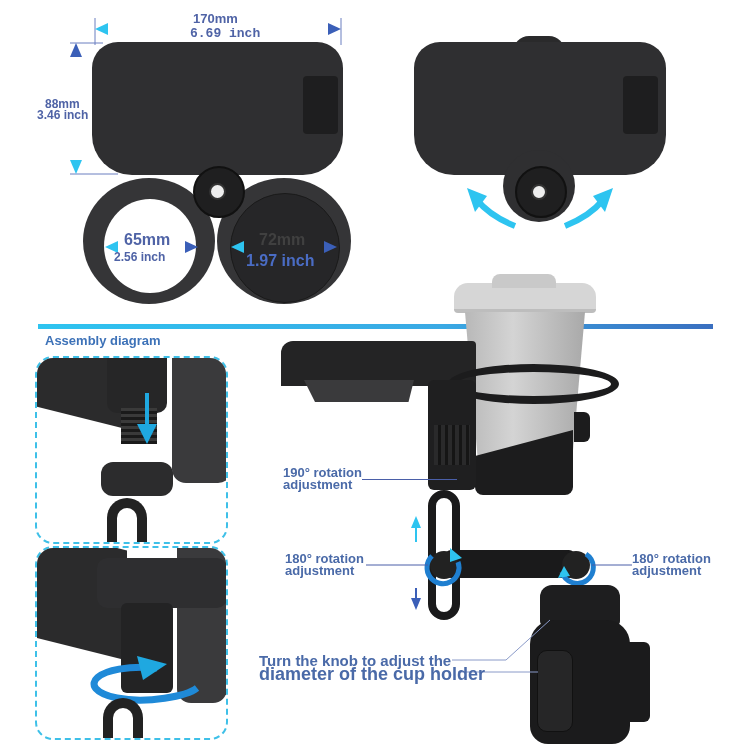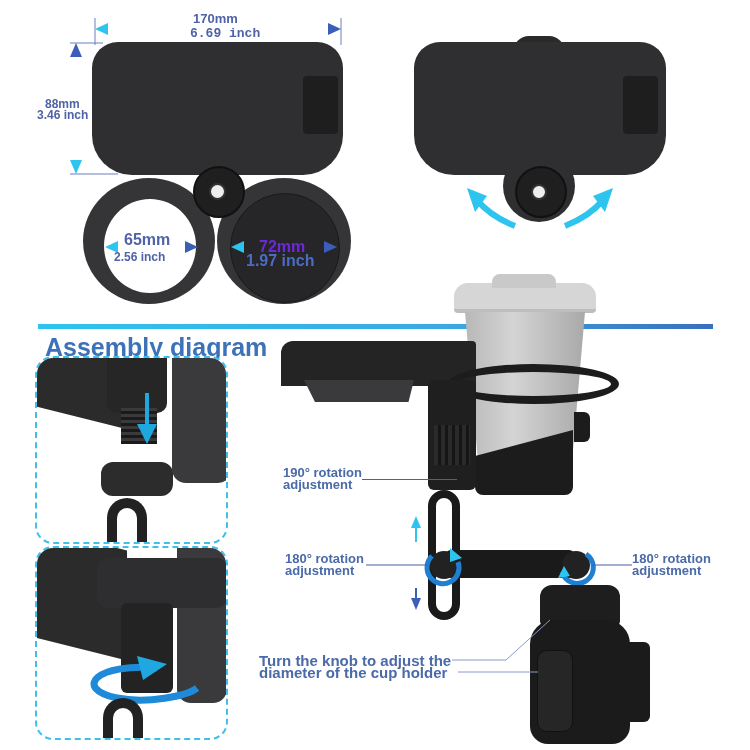--- a/index.html
+++ b/index.html
@@ -61,42 +61,42 @@
     <polygon points="223,247 236,241 236,253" fill="#2ec4f0"></polygon>
     <polygon points="329,247 316,241 316,253" fill="#3b5fb8"></polygon>
   </svg>
 
   <div class="abs dimlbl" style="left:185px;top:11px;font-size:13px;">170mm</div>
   <div class="abs dimlbl" style="left:182px;top:26px;font-size:13px;font-family:Liberation Mono, monospace;">6.69 inch</div>
   <div class="abs dimlbl" style="left:37px;top:97px;font-size:12px;">88mm</div>
   <div class="abs dimlbl" style="left:29px;top:108px;font-size:12px;">3.46 inch</div>
   <div class="abs dimlbl" style="left:116px;top:231px;font-size:16px;">65mm</div>
   <div class="abs dimlbl" style="left:106px;top:250px;font-size:12px;">2.56 inch</div>
-  <div class="abs dimlbl" style="left:251px;top:238px;font-size:16px;color:#6d28d9;">72mm</div>
+  <div class="abs dimlbl" style="left:251px;top:231px;font-size:16px;color:#404040;">72mm</div>
   <div class="abs dimlbl" style="left:238px;top:252px;font-size:16px;color:#4a6cc4;">1.97 inch</div>
 </div>
 
 <div class="abs" style="left:375px;top:0;width:375px;height:300px;">
   <div class="abs" style="left:138px;top:36px;width:52px;height:16px;border-radius:26px 26px 0 0;background:#2a2a2b;"></div>
   <div class="abs panel" style="left:39px;top:42px;width:252px;height:133px;border-radius:26px 26px 40px 40px;"></div>
   <div class="abs" style="left:248px;top:76px;width:35px;height:58px;border-radius:4px;background:#1e1e1f;"></div>
   <div class="abs" style="left:128px;top:150px;width:72px;height:72px;border-radius:50%;background:#2f2f31;"></div>
   <div class="abs" style="left:140px;top:166px;width:48px;height:48px;border-radius:50%;background:#1f1f20;border:2px solid #111;"></div>
   <div class="abs" style="left:156px;top:184px;width:12px;height:12px;border-radius:50%;background:#eee;border:2px solid #333;"></div>
   <svg class="abs" style="left:0;top:0" width="375" height="300">
     <path d="M140,226 Q115,216 102,200" stroke="#2ec4f0" stroke-width="6" fill="none"></path>
     <polygon points="92,188 112,196 100,212" fill="#2ec4f0"></polygon>
     <path d="M190,226 Q215,216 228,200" stroke="#2ec4f0" stroke-width="6" fill="none"></path>
     <polygon points="238,188 218,196 230,212" fill="#2ec4f0"></polygon>
   </svg>
 </div>
 
 <div class="abs" style="left:38px;top:324px;width:675px;height:5px;background:linear-gradient(90deg,#2ec4f0,#3aa9e4 60%,#3a6fc0);"></div>
 
-<div class="abs hdr" style="left:45px;top:333px;font-size:25px;font-weight:600;">Assembly diagram</div>
+<div class="abs hdr" style="left:45px;top:333px;font-size:13px;font-weight:600;">Assembly diagram</div>
 
 <div class="abs" style="left:35px;top:356px;width:189px;height:184px;border:2px dashed #3ec0e8;border-radius:18px;overflow:hidden;background:#fff;">
   <div class="abs" style="left:-10px;top:-10px;width:110px;height:70px;background:#2b2b2c;transform:skewY(14deg);"></div>
   <div class="abs" style="left:135px;top:-5px;width:60px;height:130px;background:#3a3a3c;border-radius:0 0 14px 14px;"></div>
   <div class="abs" style="left:70px;top:-5px;width:60px;height:60px;background:#262627;border-radius:0 0 10px 10px;"></div>
   <div class="abs" style="left:84px;top:50px;width:36px;height:36px;background:repeating-linear-gradient(180deg,#3a3a3a 0 3px,#1a1a1a 3px 6px);"></div>
   <svg class="abs" style="left:0;top:0" width="189" height="184">
     <line x1="110" y1="35" x2="110" y2="70" stroke="#1fa8e0" stroke-width="4"></line>
     <polygon points="100,66 120,66 110,86" fill="#1fa8e0"></polygon>
   </svg>
@@ -169,13 +169,13 @@
 <div class="abs lbl" style="left:283px;top:466px;font-size:13px;">190° rotation</div>
 <div class="abs lbl" style="left:283px;top:478px;font-size:13px;">adjustment</div>
 
 <div class="abs lbl" style="left:285px;top:552px;font-size:13px;">180° rotation</div>
 <div class="abs lbl" style="left:285px;top:564px;font-size:13px;">adjustment</div>
 
 <div class="abs lbl" style="left:632px;top:552px;font-size:13px;">180° rotation</div>
 <div class="abs lbl" style="left:632px;top:564px;font-size:13px;">adjustment</div>
 
 <div class="abs lbl" style="left:259px;top:653px;font-size:15px;">Turn the knob to adjust the</div>
-<div class="abs lbl" style="left:259px;top:665px;font-size:15px;">diameter of the cup holder</div>
+<div class="abs lbl" style="left:259px;top:665px;font-size:18px;">diameter of the cup holder</div>
 
 </body></html>

